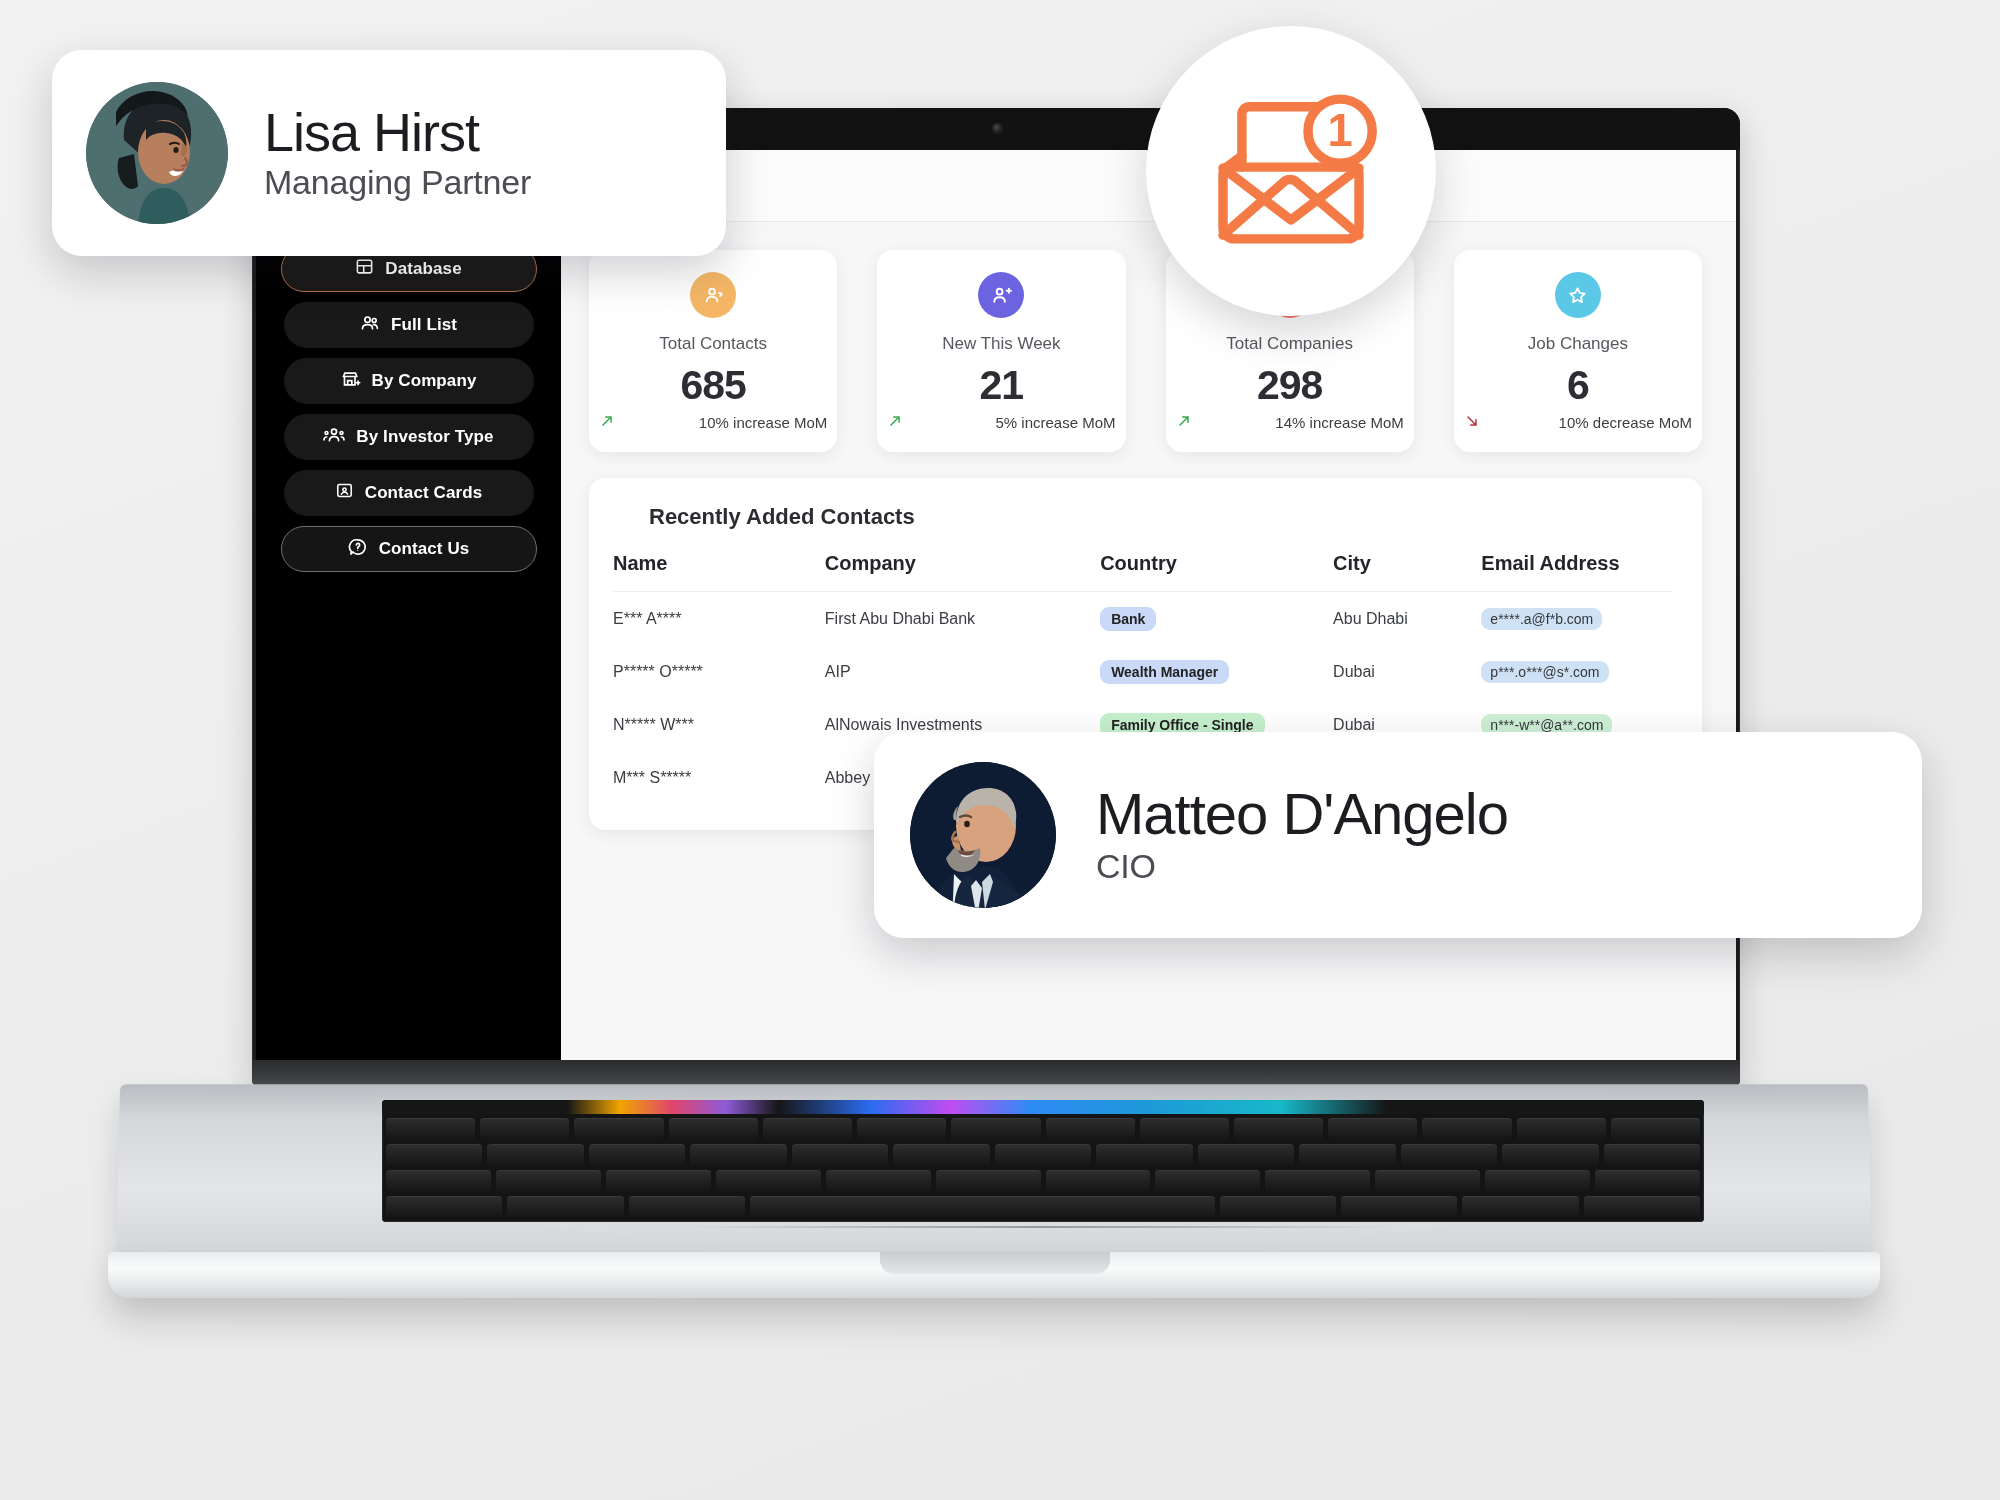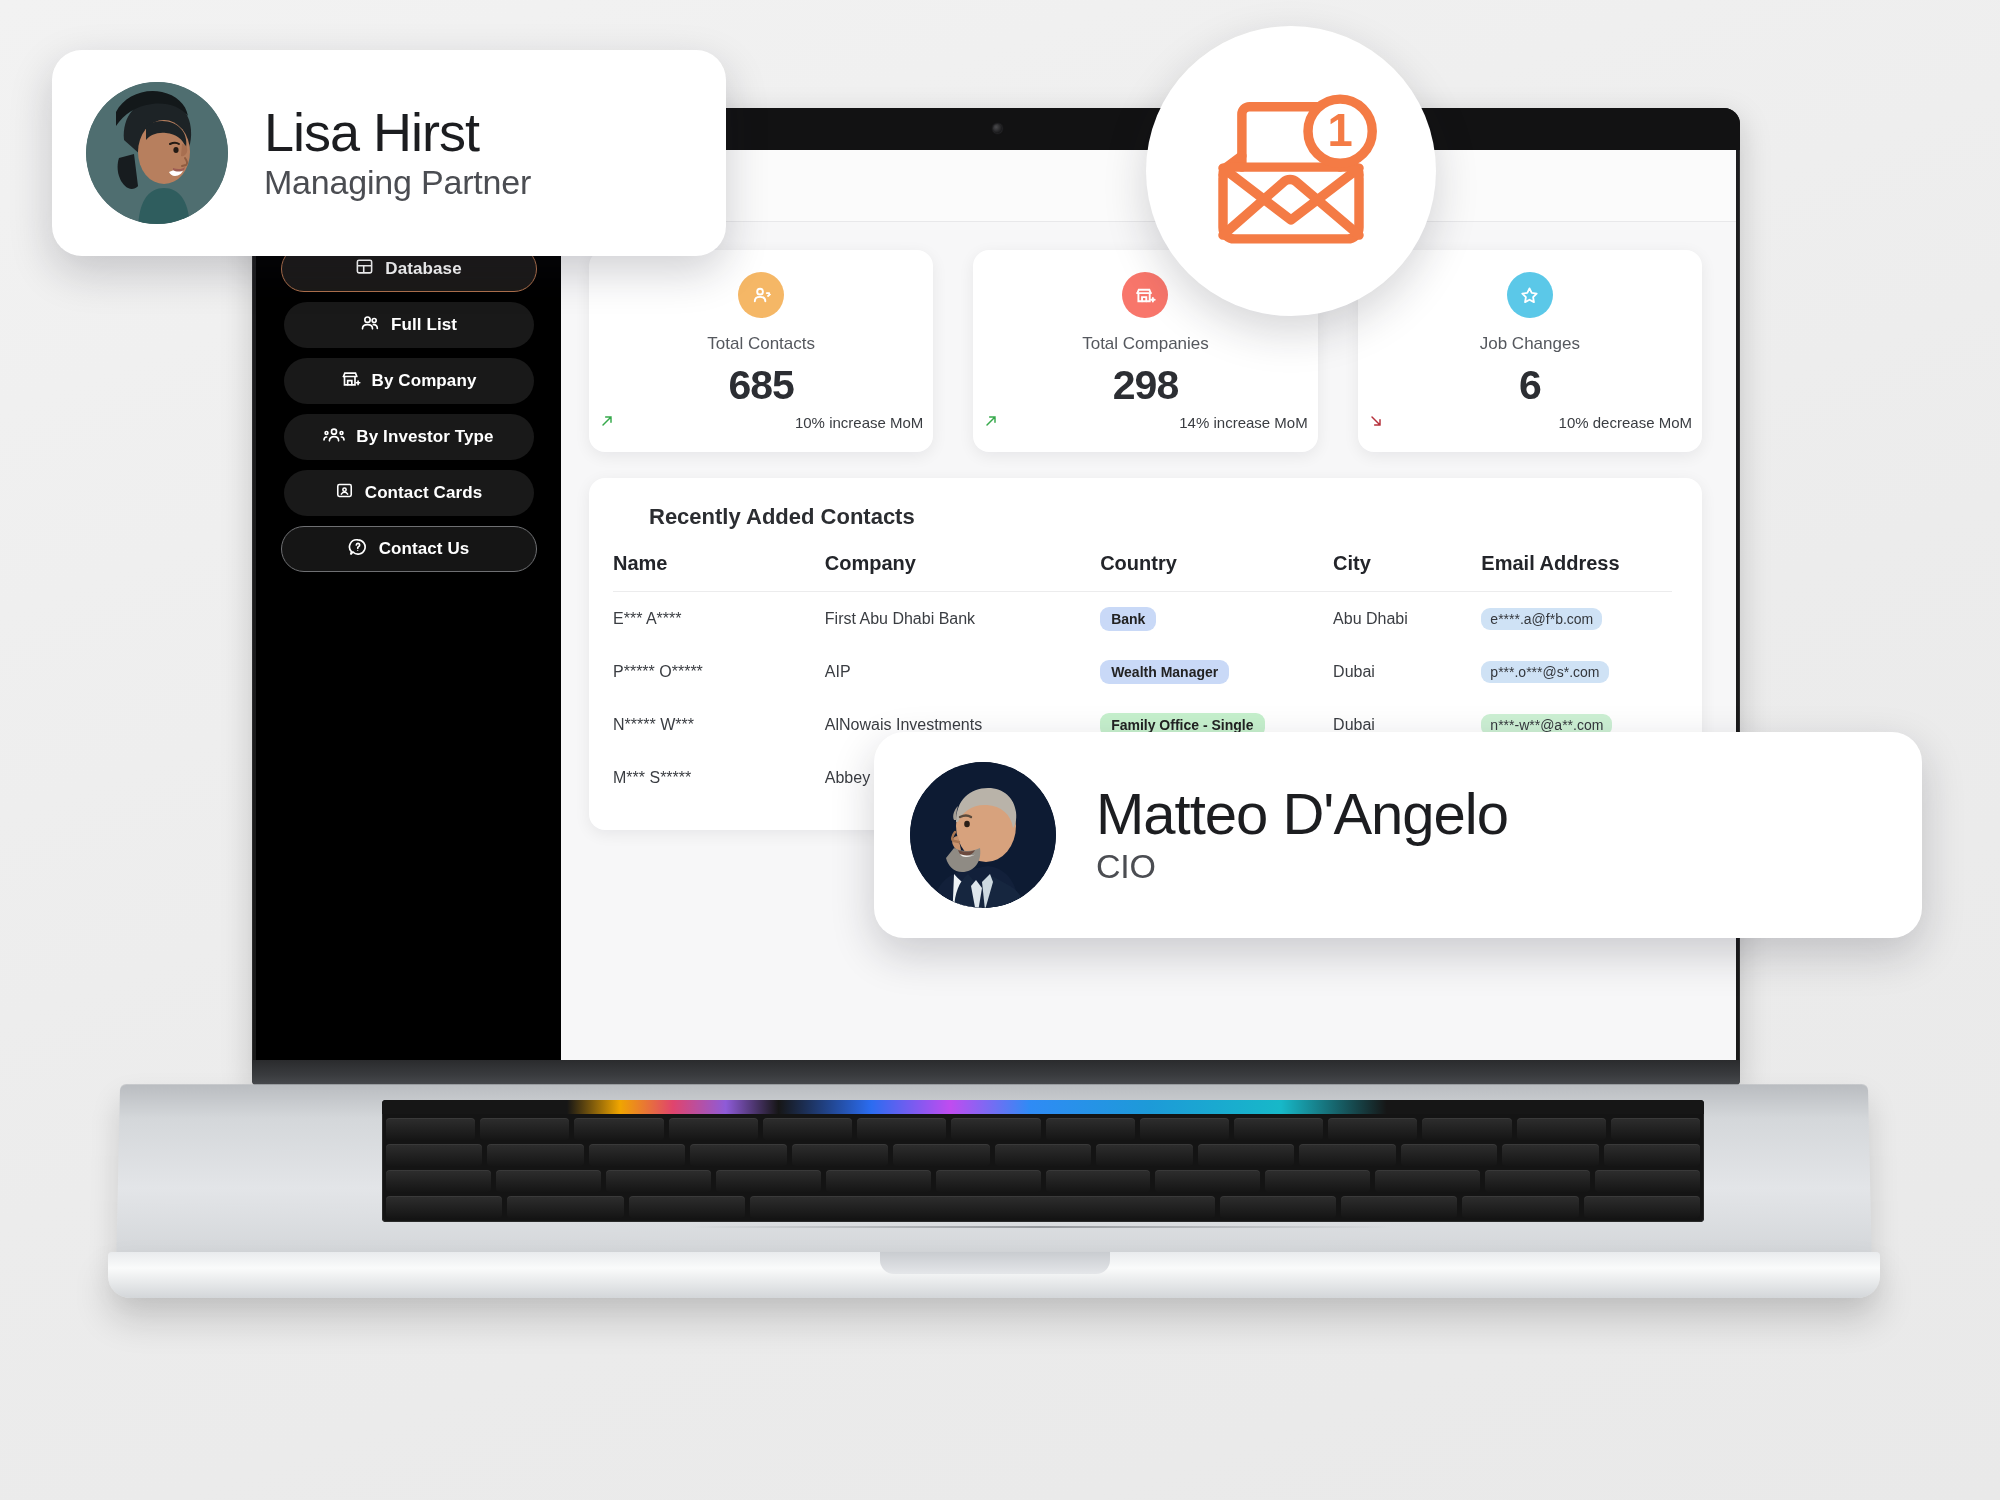--- a/index.html
+++ b/index.html
@@ -271,20 +271,39 @@
               <div class="stat-delta">
                 <span>
                   <svg width="16" height="16" viewBox="0 0 24 24" fill="none" stroke="#36A94B" stroke-width="2.2" stroke-linecap="round">
                     <path d="M6 18L18 6M10 6h8v8"></path>
                     </svg>
                 </span>
                 <span>10% increase MoM</span>
               </div>
             </div>
 
+            <div class="stat-card">
+              <div class="stat-ico" style="background:#6C63E0">
+                <svg width="23" height="23" viewBox="0 0 24 24" fill="none" stroke="#fff" stroke-width="2" stroke-linecap="round">
+                  <circle cx="10" cy="8" r="3"></circle>
+                    <path d="M4.5 18.5c0-3 2.4-4.7 5.5-4.7s5.5 1.7 5.5 4.7"></path>
+                  <path d="M17.5 7h4.4M19.7 4.8v4.4"></path>
+                  </svg>
+              </div>
+              <div class="stat-label">New This Week</div>
+              <div class="stat-value">21</div>
+              <div class="stat-delta">
+                <span>
+                  <svg width="16" height="16" viewBox="0 0 24 24" fill="none" stroke="#36A94B" stroke-width="2.2" stroke-linecap="round">
+                    <path d="M6 18L18 6M10 6h8v8"></path>
+                    </svg>
+                </span>
+                <span>5% increase MoM</span>
+              </div>
+            </div>
 
             <div class="stat-card">
               <div class="stat-ico" style="background:#F8766B">
                 <svg width="23" height="23" viewBox="0 0 24 24" fill="none" stroke="#fff" stroke-width="2" stroke-linecap="round">
                   <path d="M3.5 9.5h14M4.6 9.5V18h11.8V9.5"></path>
                     <path d="M3.5 9.5L5 6h11l1.5 3.5"></path>
                   <path d="M8.4 18v-4.3h4.4V18"></path>
                     <path d="M17.8 16.4h3.8M19.7 14.5v3.8"></path>
                   </svg>
               </div>

